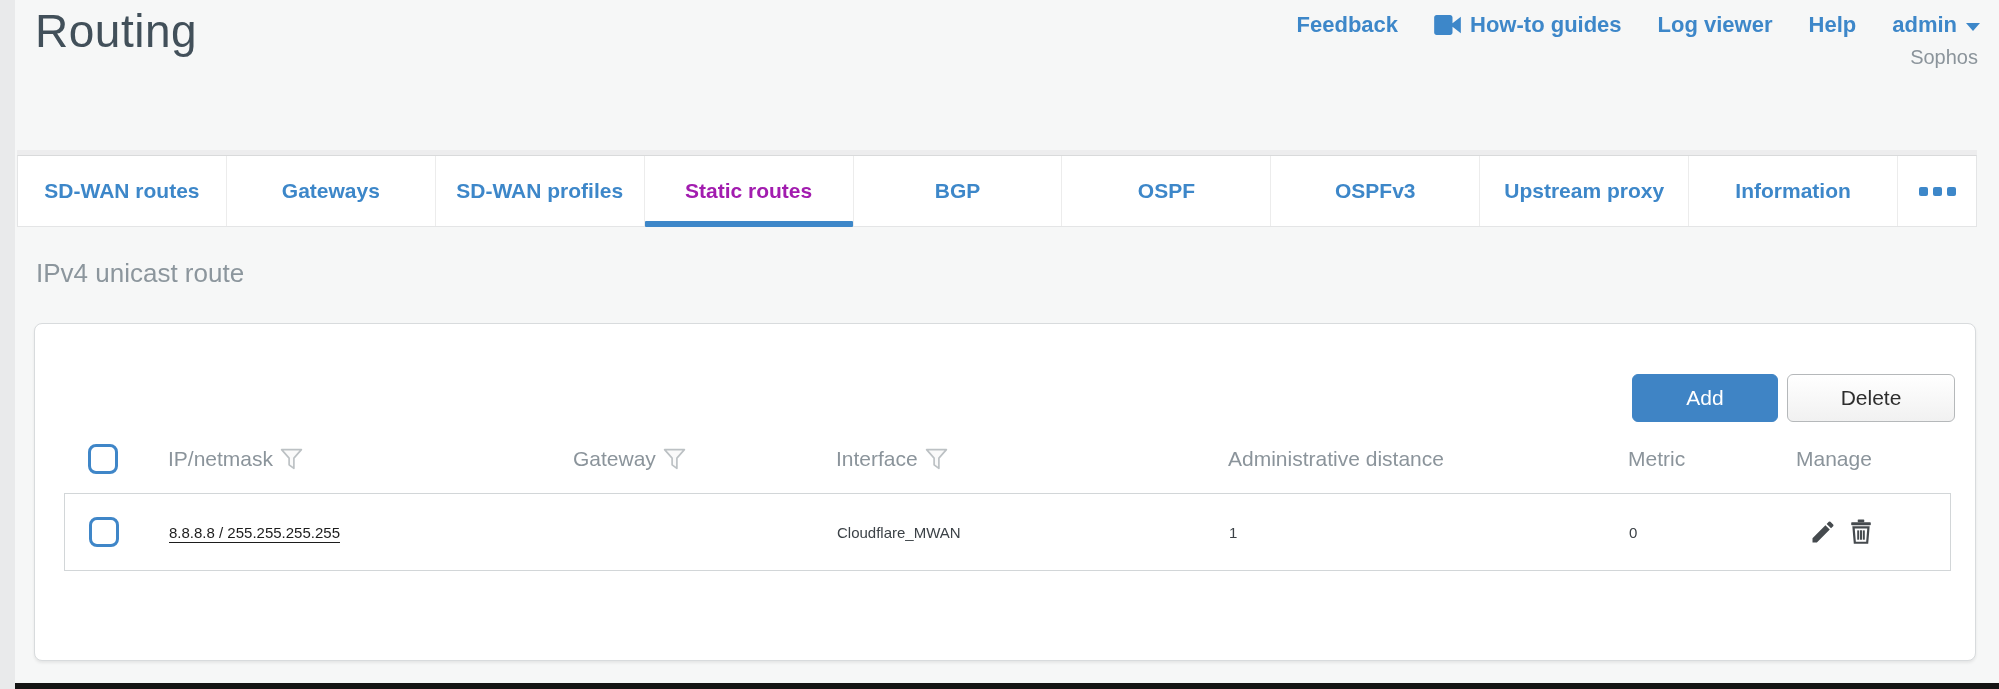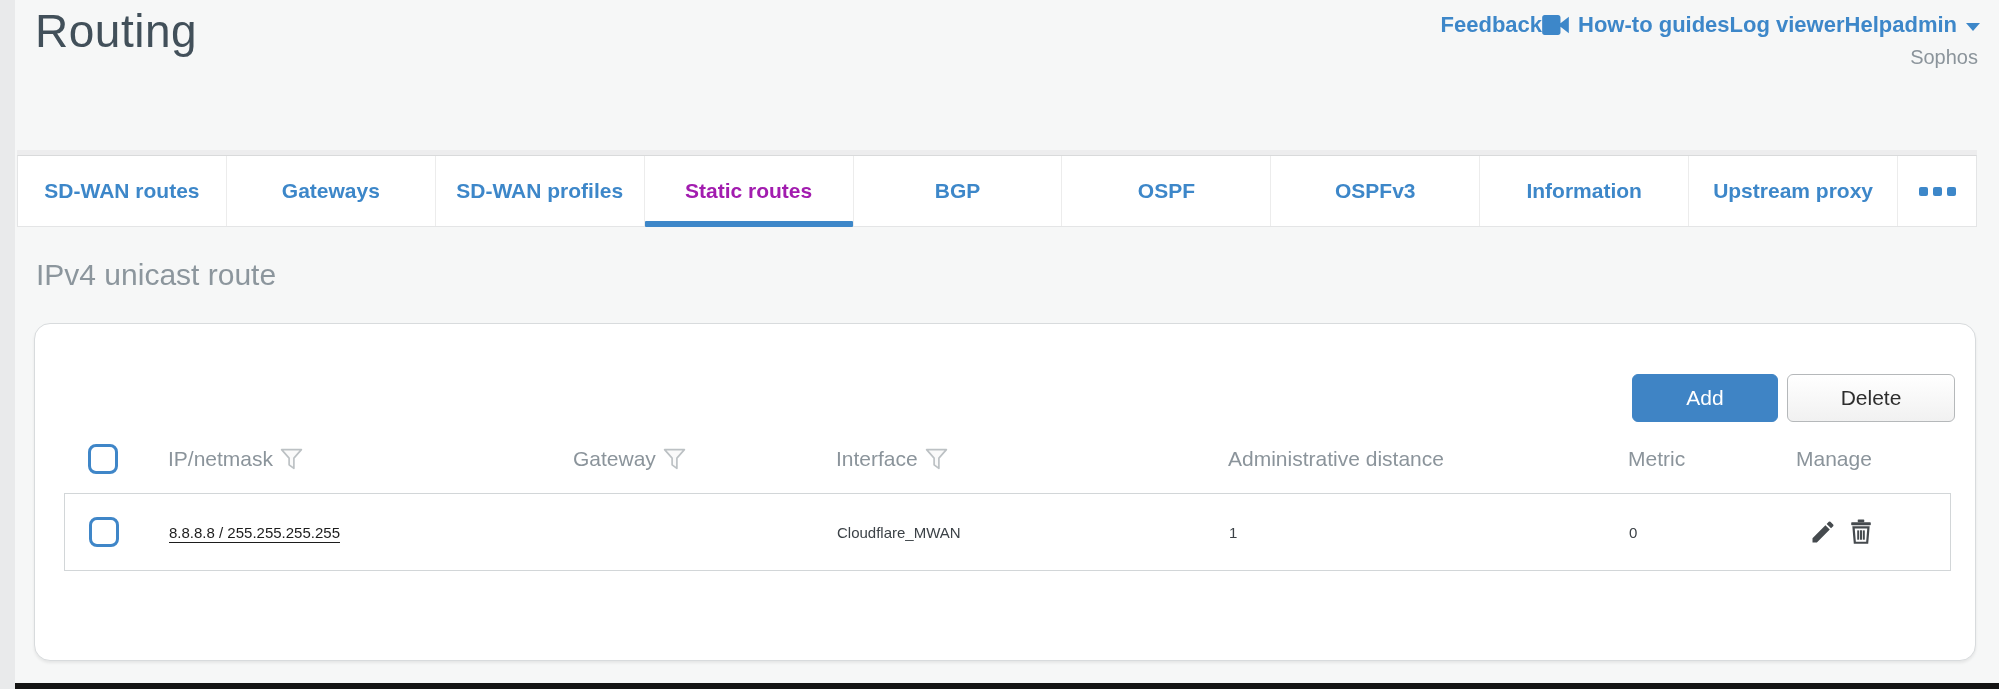--- a/index.html
+++ b/index.html
@@ -12,21 +12,21 @@
     -webkit-font-smoothing:antialiased;
   }
 
   
   .page-title {
     position:absolute; left:20px; top:4px;
     font-size:46px; font-weight:400; color:#42505a; letter-spacing:.5px;
   }
   .top-nav {
     position:absolute; right:34px; top:12px;
-    display:flex; align-items:center; 
+    display:flex; align-items:center; gap:36px;
   }
   .top-link {
     display:flex; align-items:center; gap:9px;
     color:#3d87c9; font-size:22px; font-weight:600; cursor:pointer; white-space:nowrap;
   }
   .caret-down {
     width:0; height:0; display:inline-block; margin-top:3px;
     border-left:7px solid transparent; border-right:7px solid transparent;
     border-top:8px solid #3d87c9;
   }
@@ -52,27 +52,27 @@
     content:""; position:absolute; left:0; right:0; bottom:-1px; height:6px;
     background:#3d87c9; border-radius:1px;
   }
   .tab.more { flex:0 0 78px; border-right:none; }
   .dots { display:flex; gap:5px; }
   .dots i { width:9px; height:9px; border-radius:2px; background:#3d87c9; }
 
   
   .section-heading {
     position:absolute; left:21px; top:258px;
-    font-size:30px; font-weight:400; color:#8c969d;
+    font-size:26px; font-weight:400; color:#8c969d;
   }
 
   
   .card {
     position:absolute; left:19px; top:323px; width:1942px; height:338px;
-    background:#ffffff; border:1px solid #d8dbdd; border-radius:16px;
+    background:#ffffff; border:1px solid #d8dbdd; border-radius:8px;
     box-shadow:0 2px 3px rgba(0,0,0,.07);
   }
   .btn { position:absolute; top:50px; height:48px; border-radius:6px;
     font-family:"Liberation Sans", sans-serif; font-size:21px; cursor:pointer;
     display:flex; align-items:center; justify-content:center; }
   .btn-add {
     left:1597px; width:146px; background:#3f84c5; color:#ffffff; border:1px solid #3f84c5;
   }
   .btn-delete {
     left:1752px; width:168px; background:linear-gradient(#ffffff,#f1f1f1);
@@ -166,24 +166,24 @@
     <div class="tab">
         <span>BGP</span>
       </div>
     <div class="tab">
         <span>OSPF</span>
       </div>
     <div class="tab">
         <span>OSPFv3</span>
       </div>
     <div class="tab">
+        <span>Upstream proxy</span>
+      </div>
+    <div class="tab">
         <span>Information</span>
-      </div>
-    <div class="tab">
-        <span>Upstream proxy</span>
       </div>
     <div class="tab more">
       <span class="dots">
           <i></i>
           <i></i>
           <i></i>
         </span>
     </div>
   </div>
 

